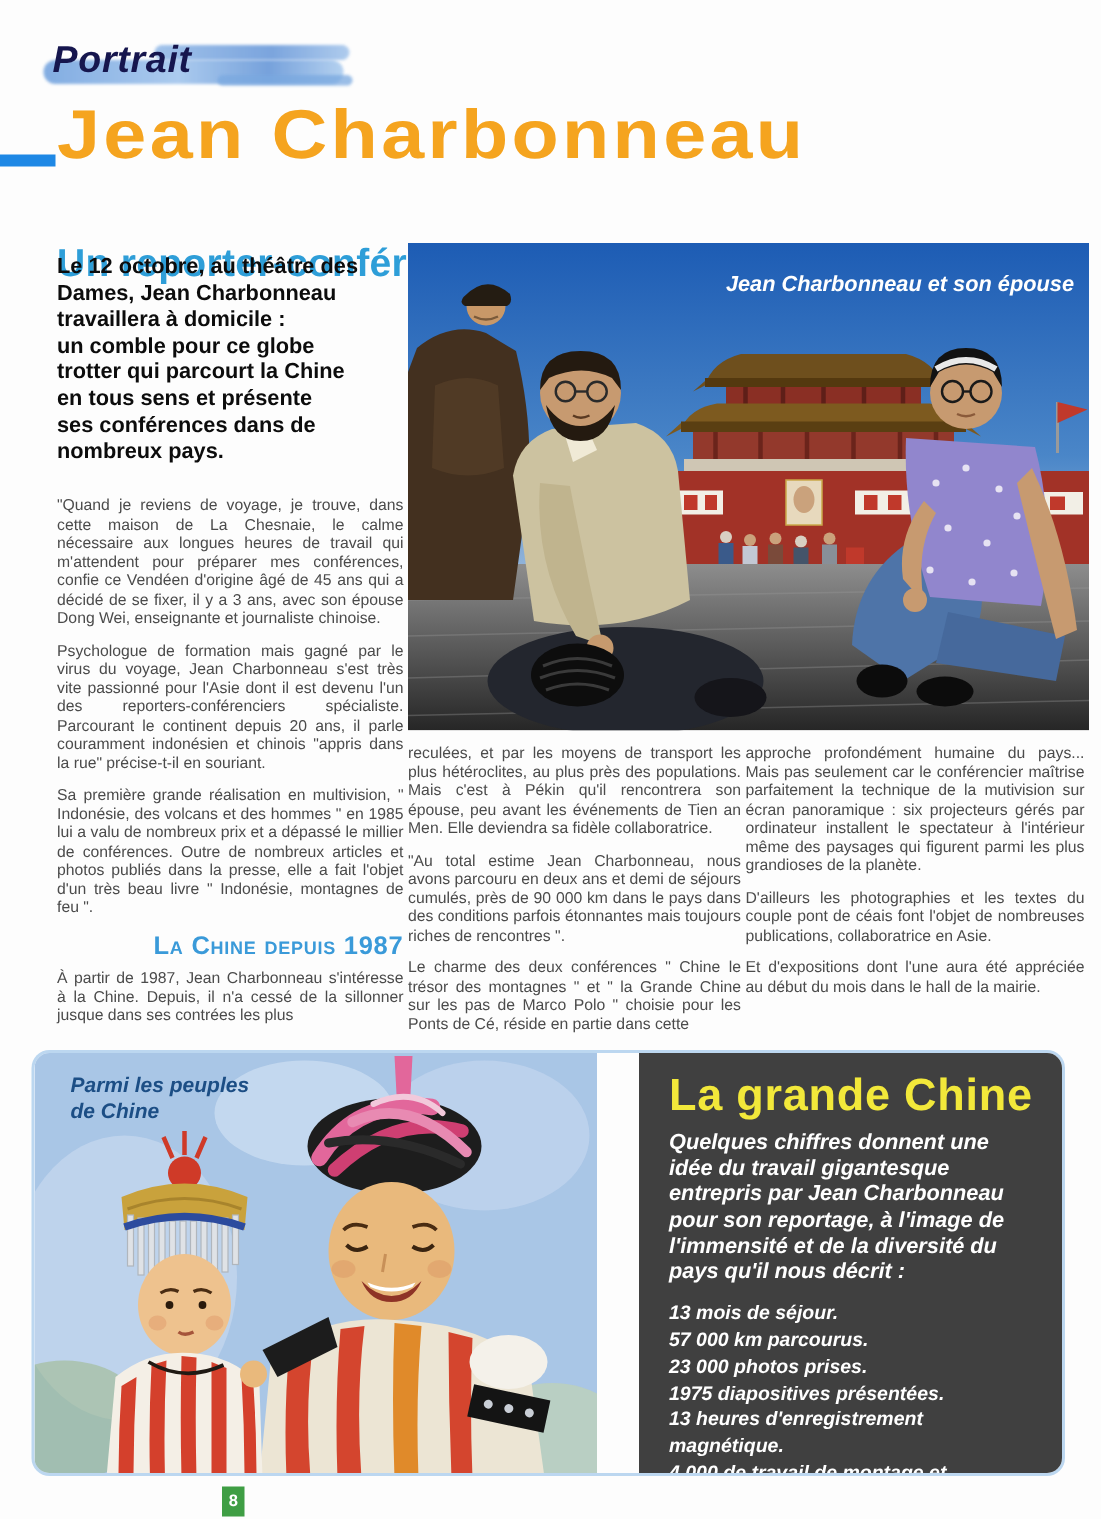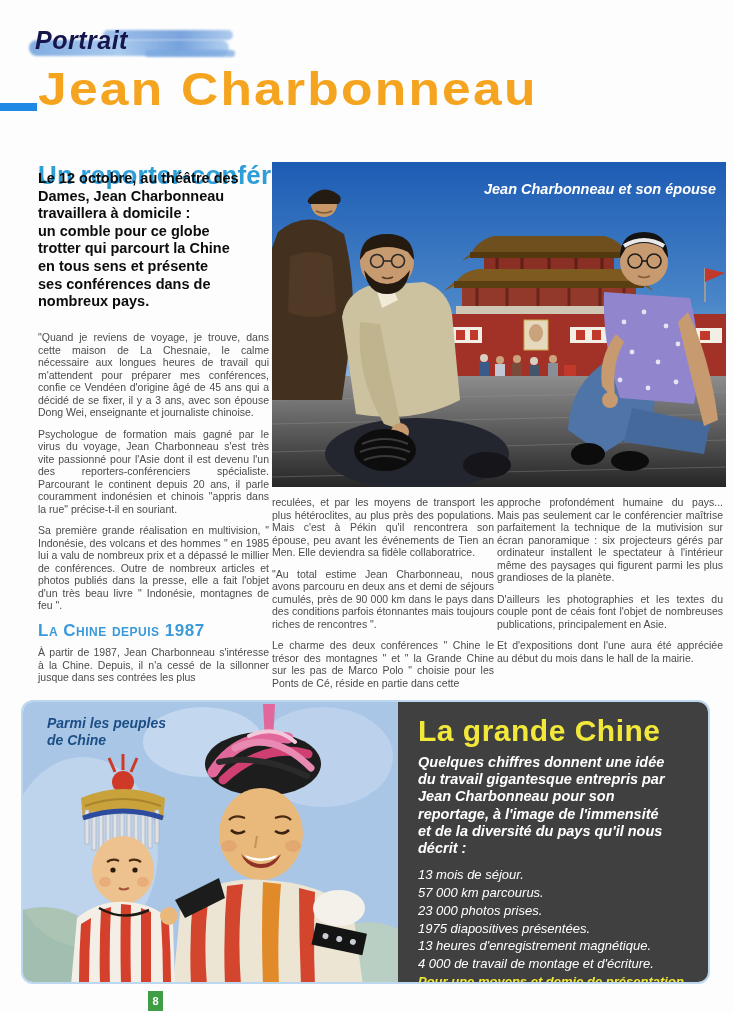--- a/index.html
+++ b/index.html
@@ -30,34 +30,34 @@
   
   .main-photo{position:absolute;left:272px;top:162px;width:454px;height:325px;overflow:hidden;}
   .main-photo svg{display:block;}
   
   .col{position:absolute;font-size:10.5px;line-height:12.5px;color:#4b4b4b;text-align:justify;}
   .col p{margin:0 0 9px 0;}
   .col1{left:38px;top:331px;width:231px;}
   .col2{left:272px;top:496px;width:222px;}
   .col3{left:497px;top:496px;width:226px;}
   .chine-heading{font-variant:small-caps;font-weight:bold;font-size:17px;color:#3a9ad9;
-    text-align:left;margin:13px 0 9px 0;letter-spacing:.5px;}
+    text-align:right;margin:13px 0 9px 0;letter-spacing:.5px;}
   .event{margin-top:7px;font-size:12.5px;line-height:15.5px;font-weight:bold;font-style:italic;
     color:#1a7dc8;text-align:left;}
   
   .feature{position:absolute;left:23px;top:702px;width:685px;height:280px;border-radius:10px;
-    overflow:hidden;display:flex;box-shadow:0 0 0 2px #bcd7f0;}
+    overflow:hidden;display:flex;box-shadow:0 0 0 2px #bcd7f0;gap:28px;}
   .feature-photo{position:relative;width:375px;height:283px;flex:0 0 auto;}
   .feature-caption{position:absolute;left:24px;top:13px;font-size:14px;line-height:17px;
     font-weight:bold;font-style:italic;color:#1c4e85;white-space:pre-line;}
   .feature-panel{flex:1;background:#404040;padding:12px 18px 8px 20px;box-sizing:border-box;}
   .feature-title{font-size:30px;line-height:34px;font-weight:800;color:#f2e83a;letter-spacing:.5px;}
   .feature-intro{margin:6px 16px 9px 0;font-size:14.5px;line-height:17.2px;font-weight:bold;
     font-style:italic;color:#ffffff;}
-  .stat-line{font-size:13px;line-height:17.8px;font-weight:normal;font-style:italic;color:#ffffff;}
+  .stat-line{font-size:13px;line-height:17.8px;font-weight:bold;font-style:italic;color:#ffffff;}
   .feature-highlight{font-size:13px;line-height:17.8px;font-weight:bold;font-style:italic;color:#f2e83a;}
   
   .page-number{position:absolute;left:148px;top:991px;width:15px;height:20px;background:#3f9e44;
     color:#ffffff;font-size:11px;font-weight:bold;display:flex;align-items:center;justify-content:center;}
   .photo-caption-svg{font-family:"Liberation Sans",sans-serif;font-size:14.5px;font-weight:bold;
     font-style:italic;fill:#ffffff;}
 </style>
 </head>
 <body>
 
@@ -262,21 +262,21 @@
   </div>
 
   <div class="col col2">
     <p>reculées, et par les moyens de transport les plus hétéroclites, au plus près des populations. Mais c'est à Pékin qu'il rencontrera son épouse, peu avant les événements de Tien an Men. Elle deviendra sa fidèle collaboratrice.</p>
     <p>"Au total estime Jean Charbonneau, nous avons parcouru en deux ans et demi de séjours cumulés, près de 90 000 km dans le pays dans des conditions parfois étonnantes mais toujours riches de rencontres ".</p>
     <p>Le charme des deux conférences " Chine le trésor des montagnes " et " la Grande Chine sur les pas de Marco Polo " choisie pour les Ponts de Cé, réside en partie dans cette</p>
   </div>
 
   <div class="col col3">
     <p>approche profondément humaine du pays... Mais pas seulement car le conférencier maîtrise parfaitement la technique de la mutivision sur écran panoramique : six projecteurs gérés par ordinateur installent le spectateur à l'intérieur même des paysages qui figurent parmi les plus grandioses de la planète.</p>
-    <p>D'ailleurs les photographies et les textes du couple pont de céais font l'objet de nombreuses publications, principalement en Asie.</p>
+    <p>D'ailleurs les photographies et les textes du couple pont de céais font l'objet de nombreuses publications, collaboratrice en Asie.</p>
     <p>Et d'expositions dont l'une aura été appréciée au début du mois dans le hall de la mairie.</p>
   </div>
 
   <div class="feature">
     <div class="feature-photo">
       <svg width="375" height="283" viewBox="0 0 375 283">
         <rect x="0" y="0" width="375" height="283" fill="#a9c6e6"></rect>
         <g>
           <ellipse cx="60" cy="150" rx="75" ry="95" fill="#c3d6ee" opacity="0.8"></ellipse>
           <ellipse cx="300" cy="55" rx="70" ry="50" fill="#bcd2ec" opacity="0.9"></ellipse>

